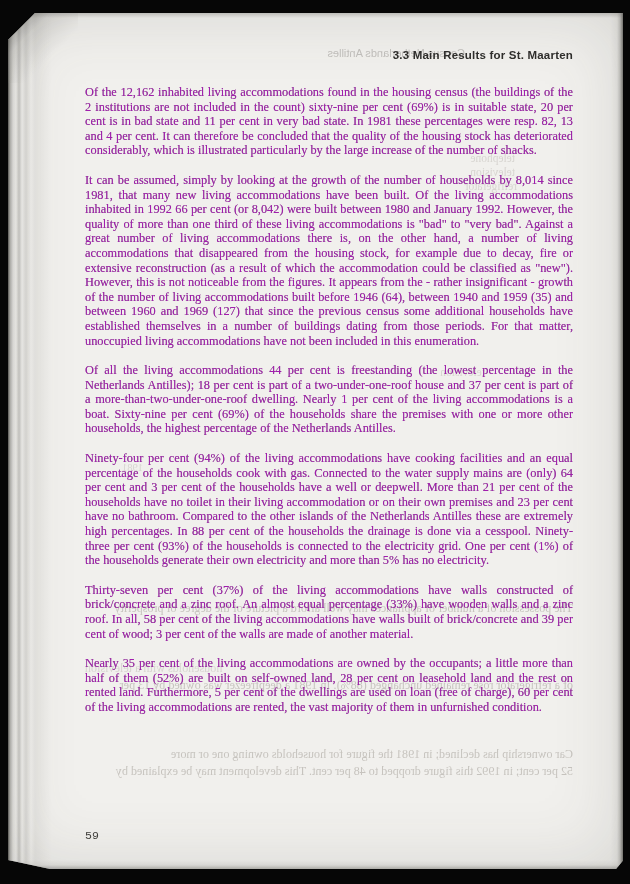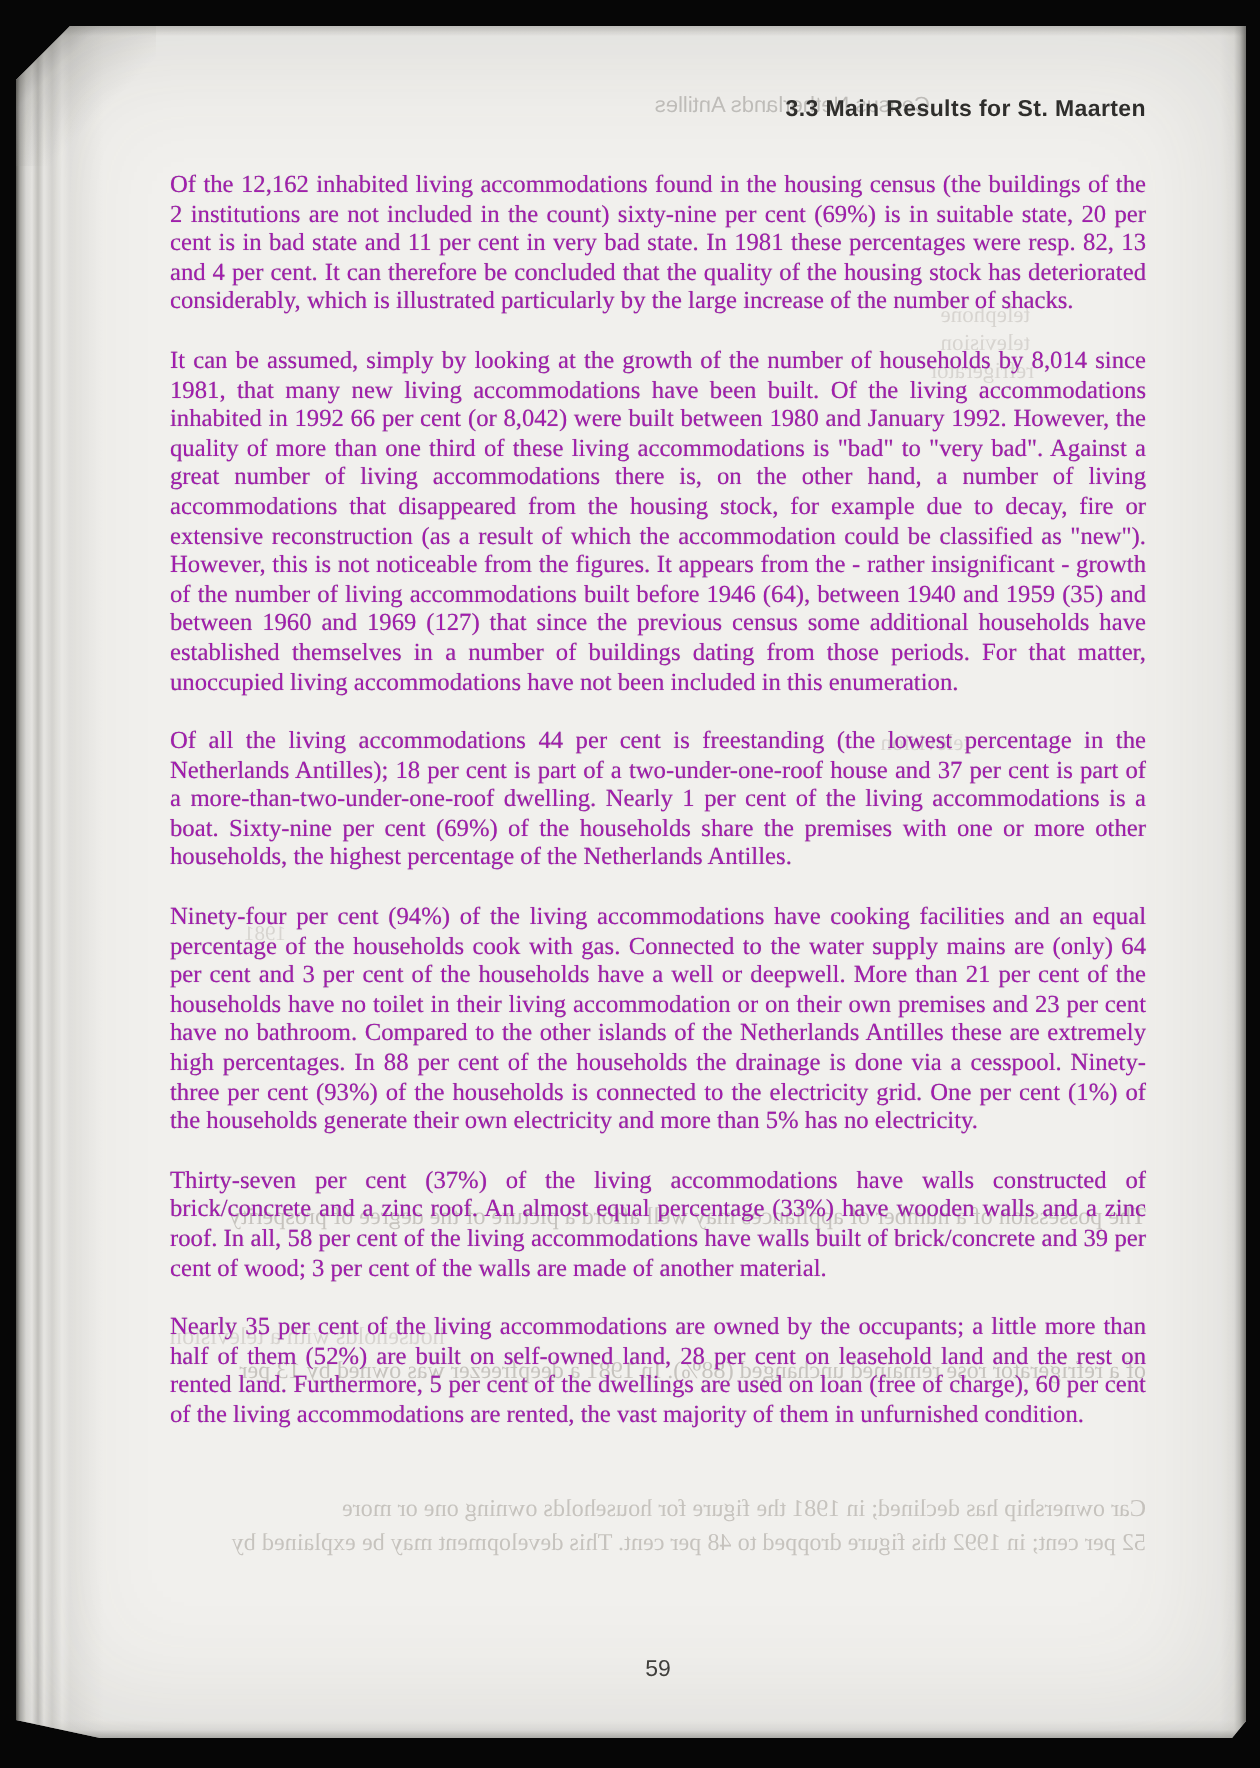--- a/index.html
+++ b/index.html
@@ -73,22 +73,22 @@
     font-size:12.35px;
     line-height:14.6px;
     text-align:justify;
     color:#a21caf;
     margin:0 0 15px 0;
     text-shadow:0 0 .4px rgba(22,20,15,.45);
   }
   .page-number{
     position:absolute;
     left:77px;width:488px;top:816px;
-    text-align:center;
-    font-family:Liberation Sans, sans-serif;
+    text-align:left;
+    font-family:Liberation Mono, monospace;
     font-size:11.5px;
     color:#403f3c;
   }
   
   .ghost{
     position:absolute;
     transform:scaleX(-1);
     color:#b5b1ab;
     font-size:12.1px;
     line-height:14.2px;

